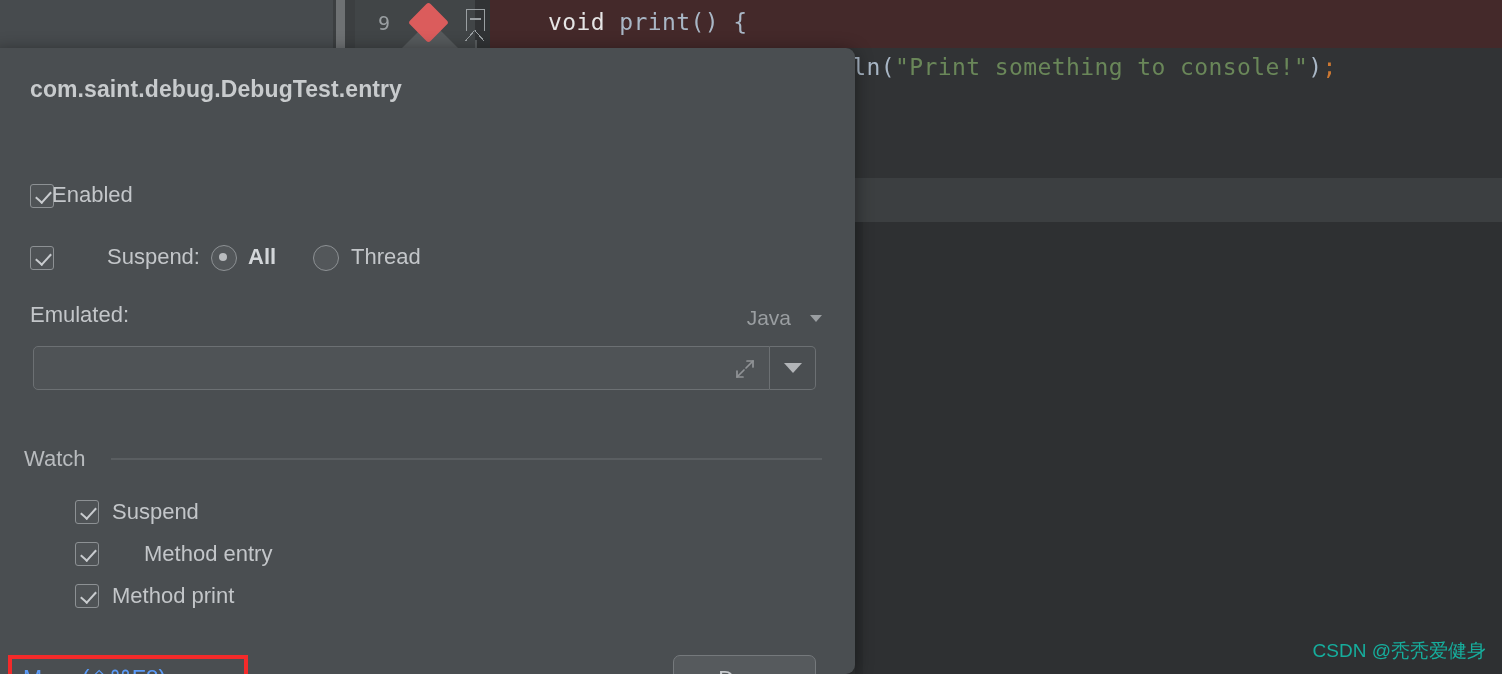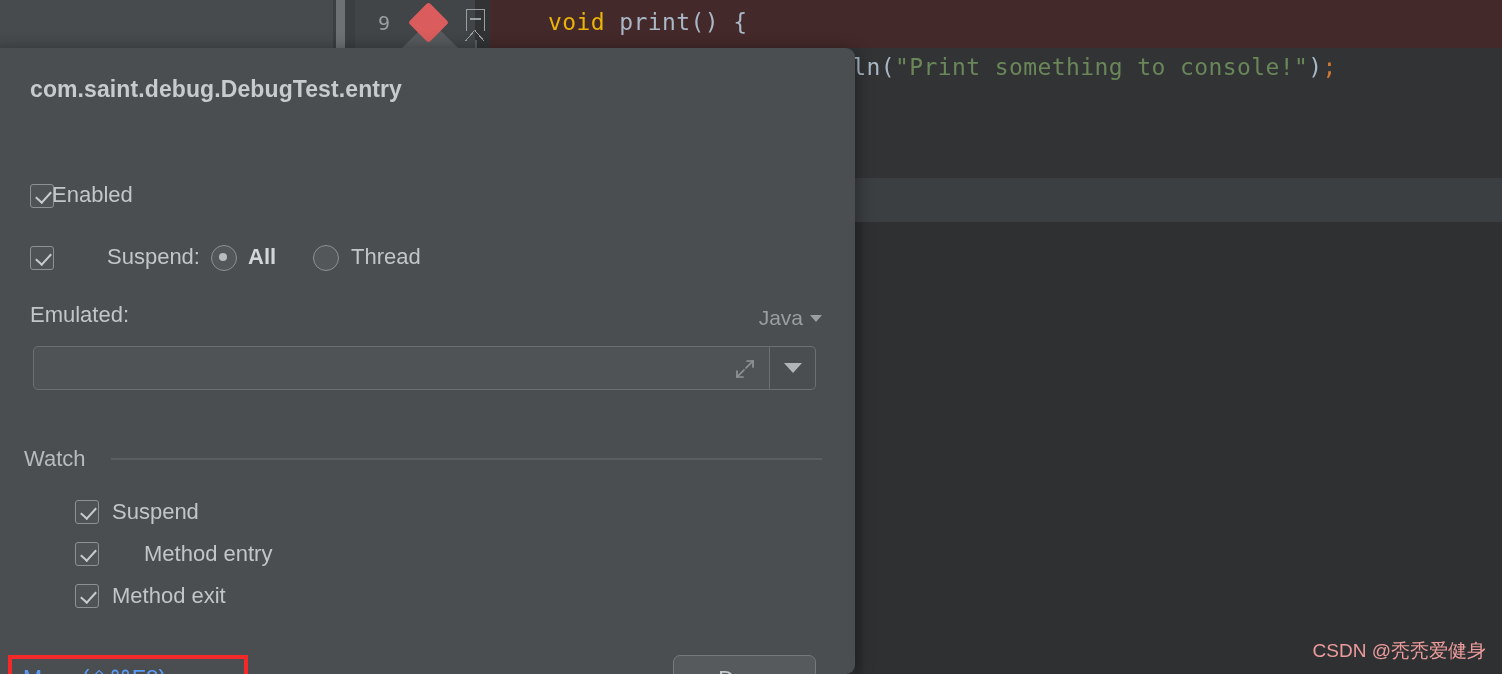--- a/index.html
+++ b/index.html
@@ -129,21 +129,21 @@
     white-space: pre;
   }
   .code-line-2 {
     position: absolute;
     left: 838px; top: 54px;
     font-family: "DejaVu Sans Mono", monospace;
     font-size: 23px;
     letter-spacing: 0.4px;
     white-space: pre;
   }
-  .tok-kw { color: #eab308; }
+  .tok-kw { color: #e5e5e5; }
   .tok-id { color: #a9b7c6; }
   .tok-punc { color: #a9b7c6; }
   .tok-str { color: #6a8759; }
   .tok-semi { color: #cc7832; }
 
   .editor-band-light {
     position: absolute;
     left: 855px; top: 178px;
     width: 647px; height: 44px;
     background: #3c3f41;
@@ -247,21 +247,21 @@
     position: absolute;
     left: 38px; top: 254px;
     font-size: 22px;
     color: #c3c6c9;
   }
   .lang-select {
     position: absolute;
     right: 33px; top: 258px;
     display: flex;
     align-items: center;
-    gap: 7px;
+    gap: 19px;
     cursor: default;
   }
   .lang-select-label {
     font-size: 21px;
     color: #9a9ea1;
   }
   .caret-down {
     width: 0; height: 0;
     border-left: 6px solid transparent;
     border-right: 6px solid transparent;
@@ -359,21 +359,21 @@
     align-items: center;
     justify-content: center;
     box-sizing: border-box;
   }
 
   
   .watermark {
     position: absolute;
     right: 16px; bottom: 10px;
     font-size: 19px;
-    color: #fca5a5;
+    color: #14b8a6;
     opacity: 0.92;
     white-space: nowrap;
   }
 </style>
 </head>
 <body>
 
 <div id="screen">
 
   <div class="editor-root">
@@ -448,21 +448,21 @@
     <div class="watch-title">Watch</div>
     <div class="watch-rule"></div>
 
     <div class="cbx checked watch-item-cbx w1-cbx"></div>
     <div class="row-label watch-item-label w1-label">Suspend</div>
 
     <div class="cbx checked watch-item-cbx w2-cbx"></div>
     <div class="row-label watch-item-label w2-label">Method entry</div>
 
     <div class="cbx checked watch-item-cbx w3-cbx"></div>
-    <div class="row-label watch-item-label w3-label">Method exit</div>
+    <div class="row-label watch-item-label w3-label">Method print</div>
 
     <div class="more-link">More (⇧⌘F8)</div>
     <div class="more-highlight"></div>
 
     <div class="done-btn">Done</div>
   </div>
 
   <div class="watermark">CSDN @秃秃爱健身</div>
 
 </div>

